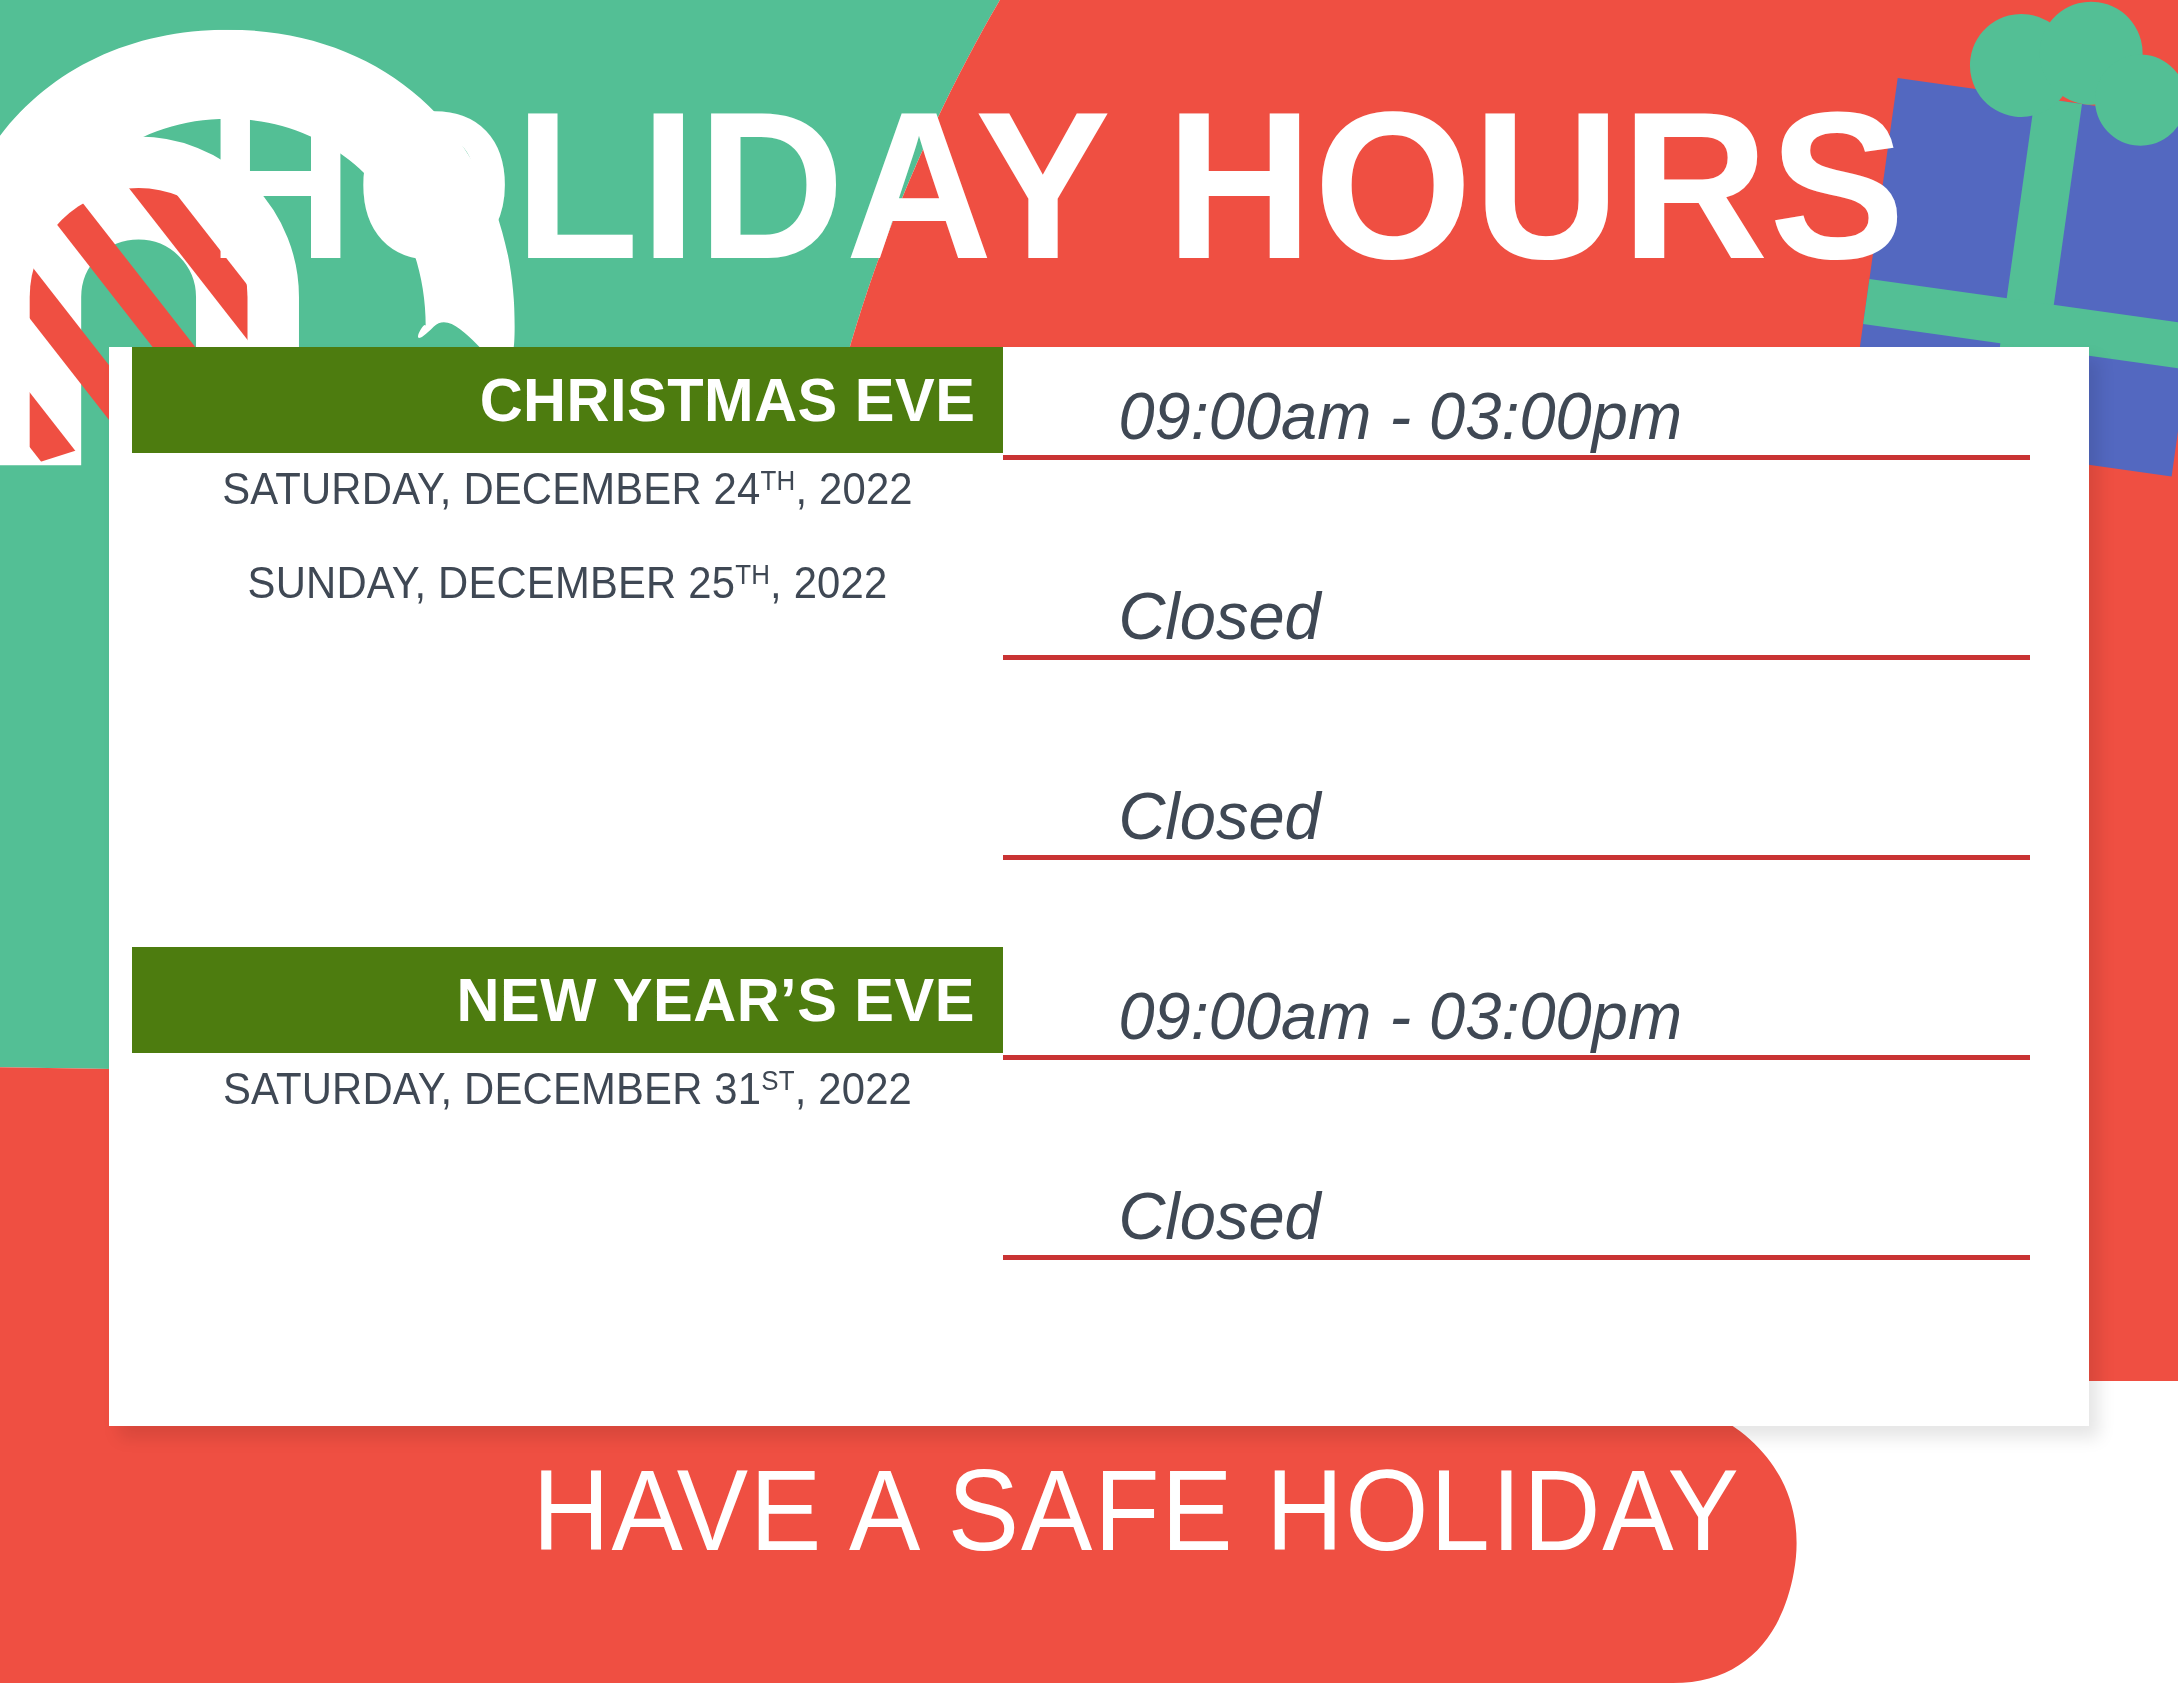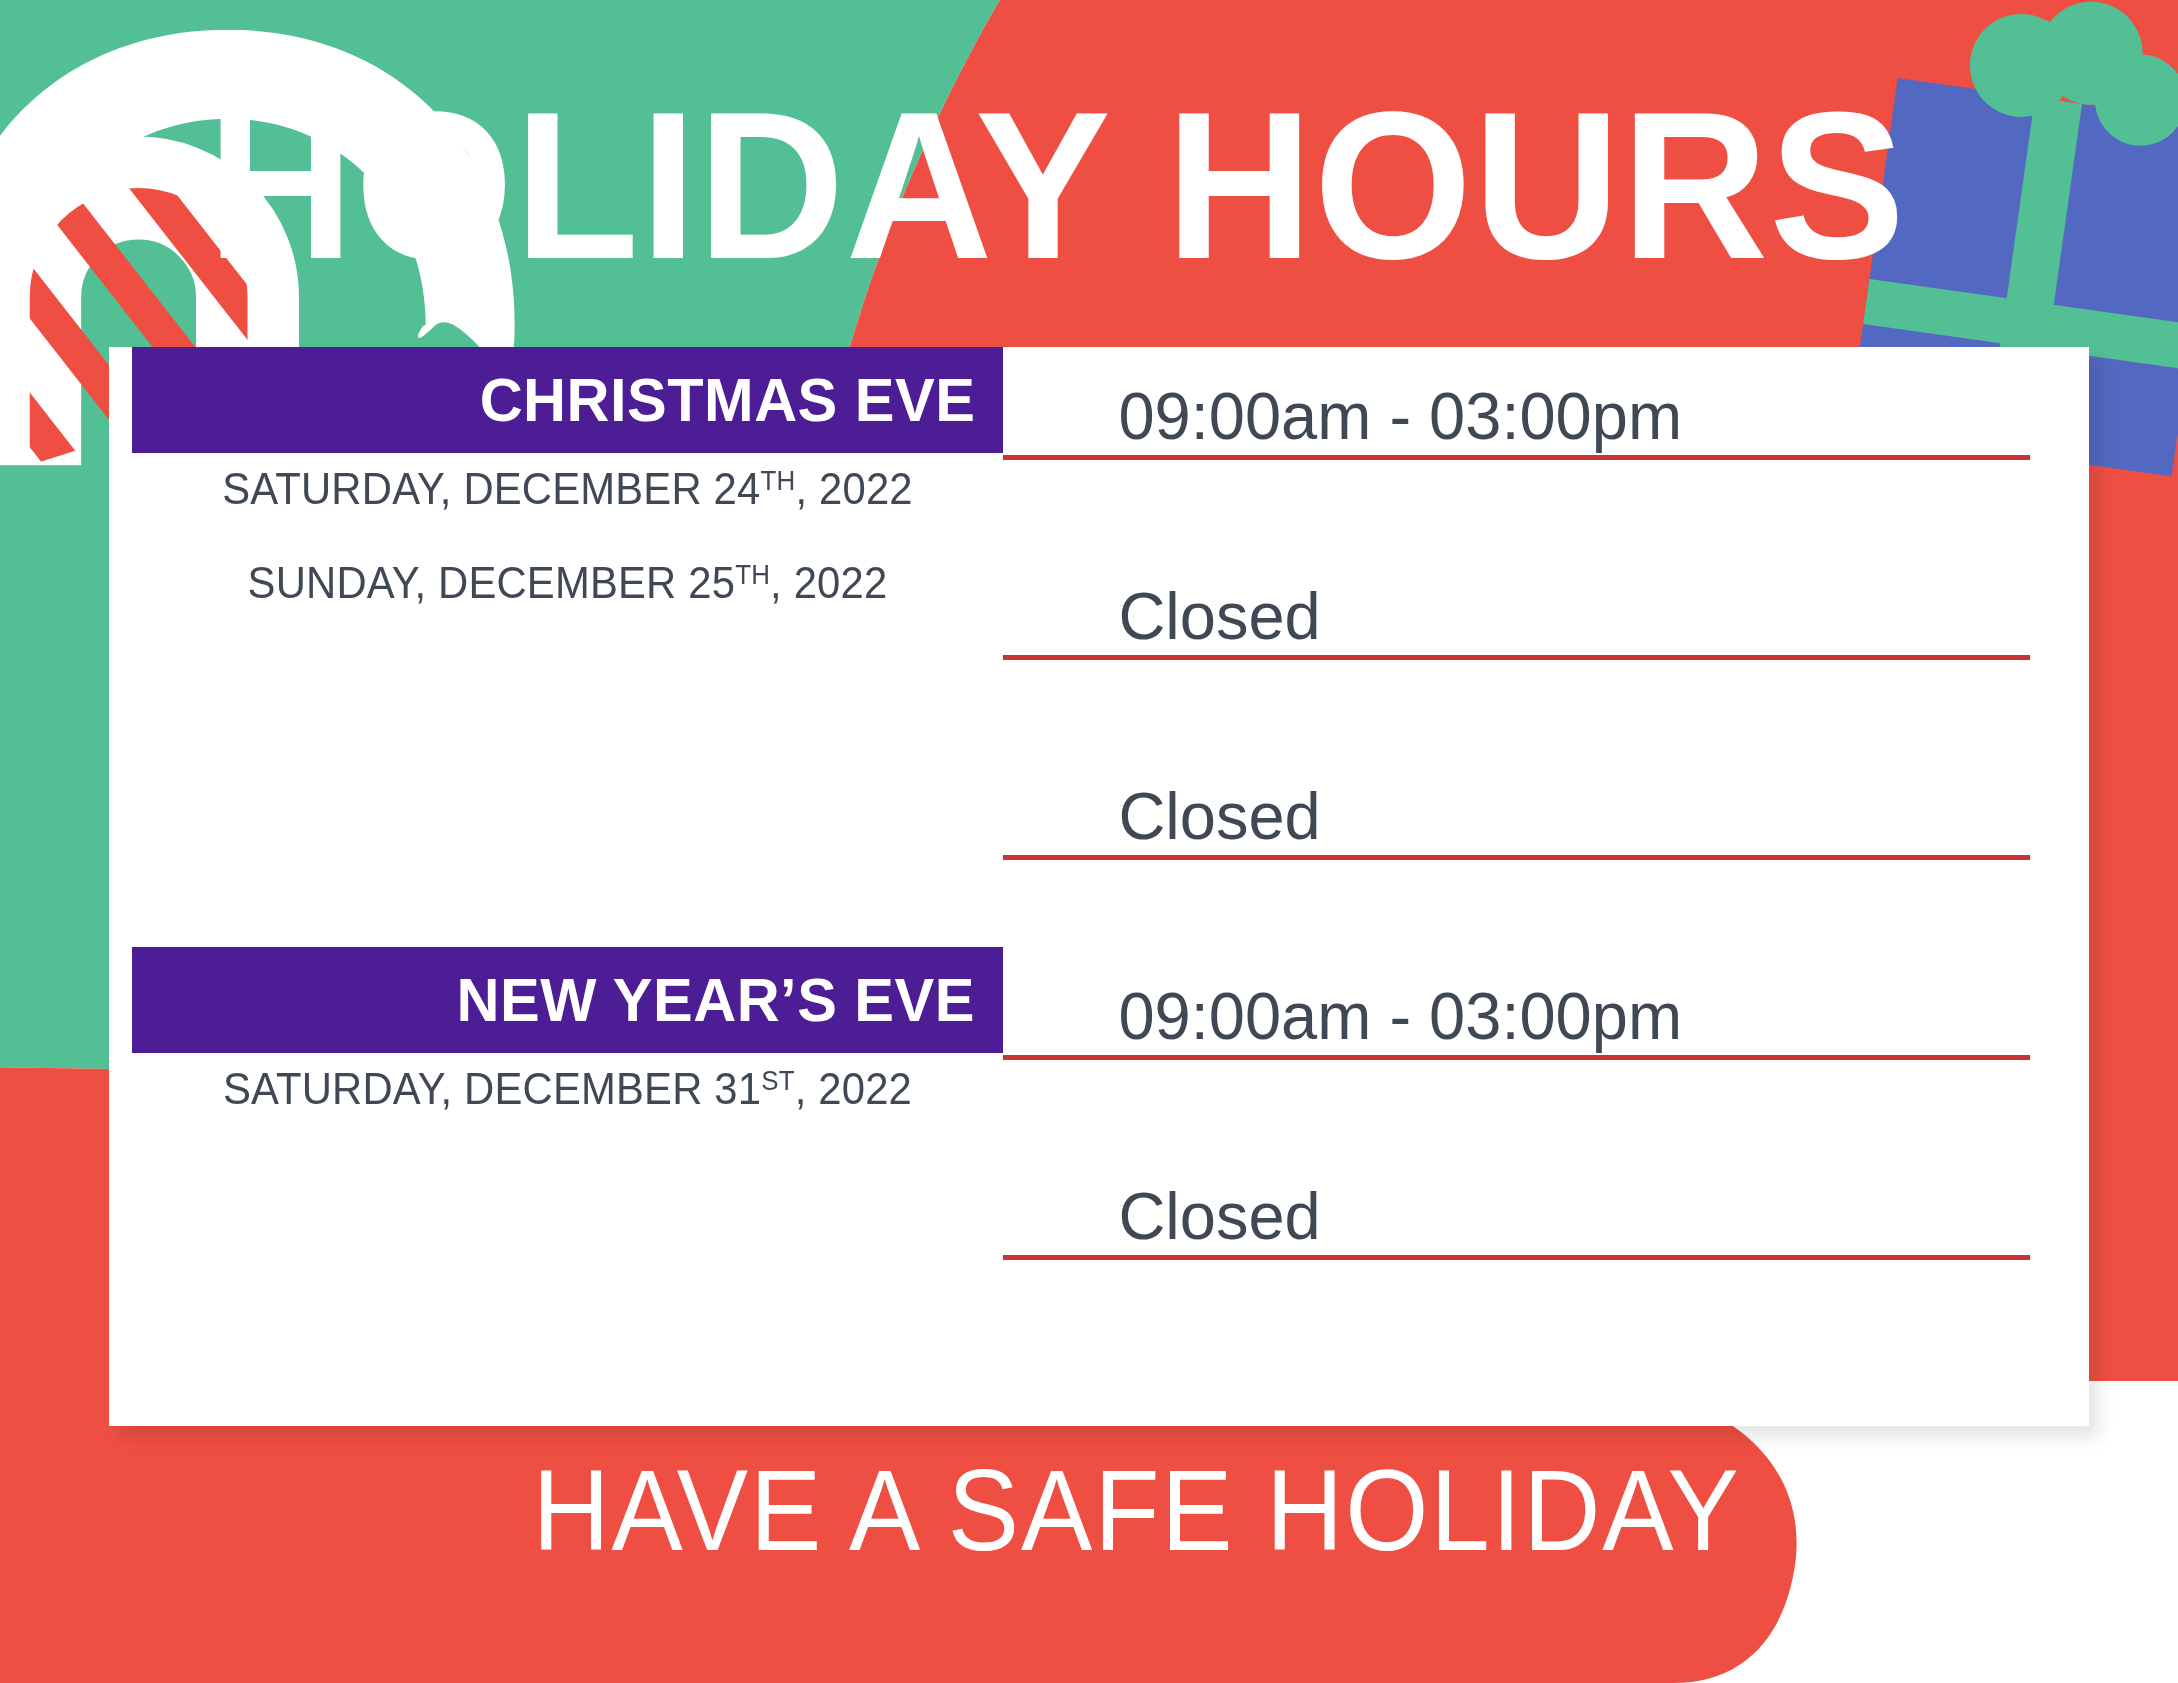--- a/index.html
+++ b/index.html
@@ -77,21 +77,21 @@
   }
 
   
   .row-left {
     position: absolute;
     left: 23px;
     top: 0;
     width: 871px;
   }
   .label-bar {
-    background: #4c1d95;
+    background: #4d7c0f;
     height: 106px;
     display: flex;
     align-items: center;
     justify-content: flex-end;
     padding-right: 28px;
     box-sizing: border-box;
   }
   .label-text {
     font-family: "Liberation Sans Narrow", "Liberation Sans", sans-serif;
     font-weight: 700;
@@ -121,20 +121,21 @@
     vertical-align: 0.52em;
     line-height: 0;
   }
 
   
   .row-right {
     position: absolute;
     left: 894px;
     top: 0;
     right: 59px;
+    font-style: italic;
   }
   .hours-text {
     font-family: "Liberation Sans Narrow", "Liberation Sans", sans-serif;
     font-weight: 400;
     font-size: 67px;
     line-height: 1;
     color: #3F4854;
     white-space: nowrap;
     padding-left: 119px;
     height: 102px;

